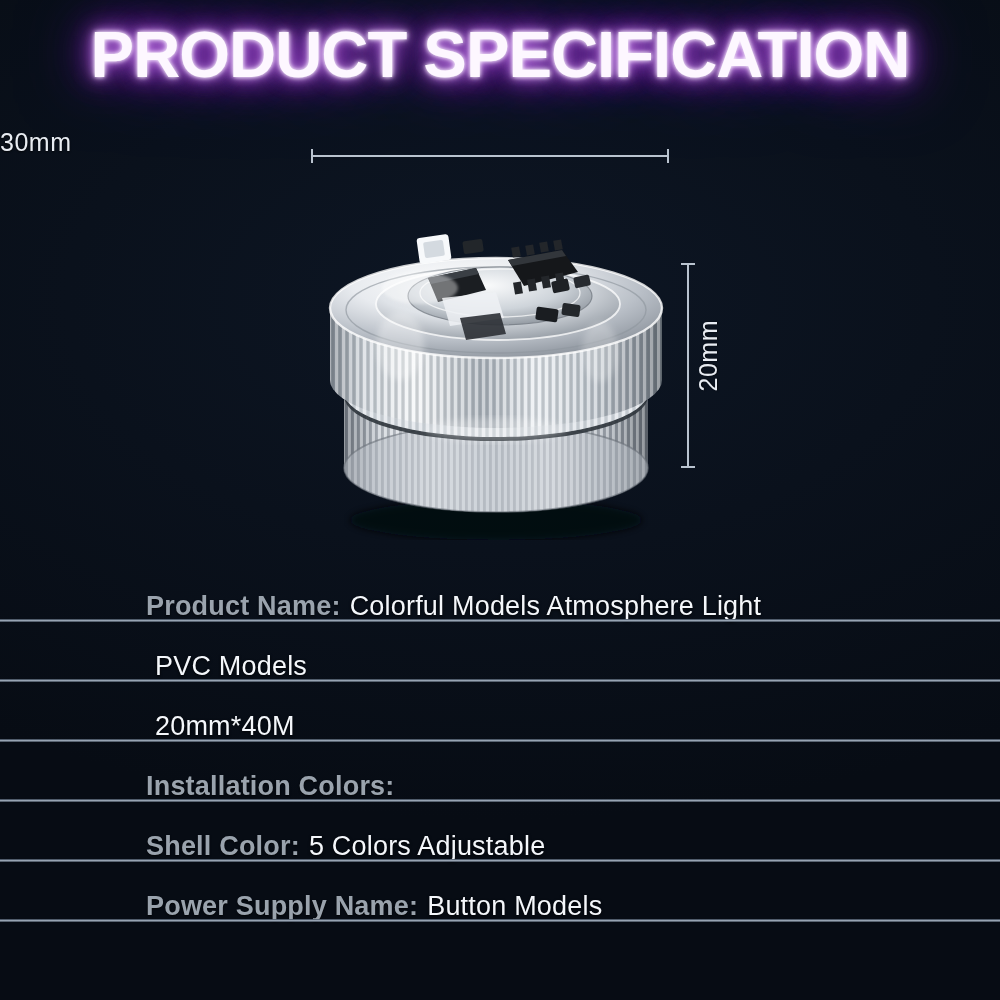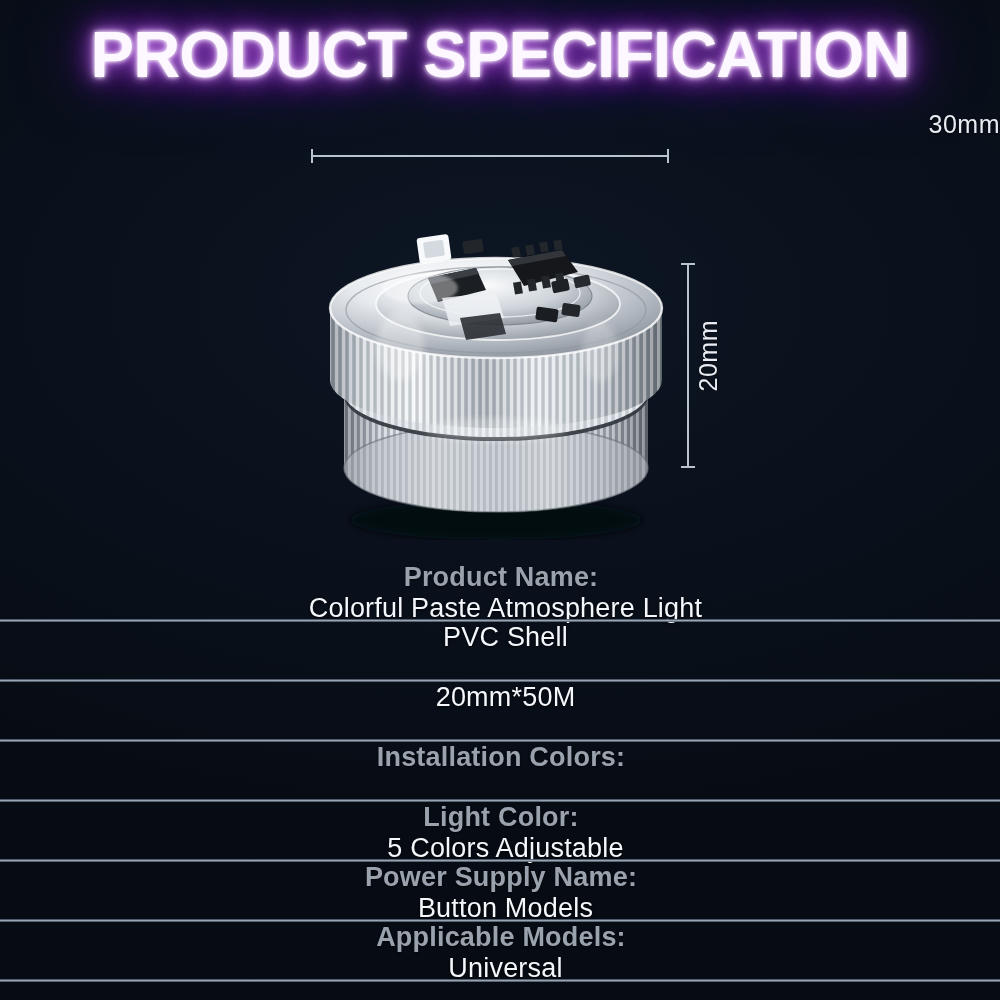--- a/index.html
+++ b/index.html
@@ -40,22 +40,22 @@
        0 0 34px #8a2fc4,
        0 0 54px #6a1ea3,
        0 0 76px #4d1580;
     white-space:nowrap;
     user-select:none;
   }
 
   
   #dim-w-label {
     position:absolute;
-    left:0; top:110px; width:1000px;
-    text-align:right;
+    left:0; top:128px; width:1000px;
+    text-align:left;
     font-size:25px;
     color:#e8ecf2;
     letter-spacing:0.5px;
     text-shadow:0 1px 2px rgba(0,0,0,.7);
   }
   #dim-w-line {
     position:absolute;
     left:311px; top:149px;
     width:358px; height:14px;
   }
@@ -114,23 +114,22 @@
   
   #spec {
     position:absolute;
     left:0; top:562px;
     width:1000px;
   }
   .spec-row {
     position:relative;
     width:856px; height:60px;
     display:flex;
-    align-items:center;
+    align-items:flex-end;
     padding-left:146px;
-    flex-direction:column;
   }
   .spec-row .sep {
     position:absolute;
     left:0; bottom:0; width:1000px; height:3px;
     background:linear-gradient(to bottom,
         rgba(40,52,68,.85) 0%,
         #7e8b9b 34%,
         #aab6c4 62%,
         rgba(30,40,54,.9) 100%);
   }
@@ -290,52 +289,47 @@
     <div class="bar"></div>
     <div class="cap b"></div>
   </div>
 
   <div id="dim-h-label">20mm</div>
 
   <div id="spec">
 
     <div class="spec-row">
       <span class="spec-label">Product Name:</span>
-      <span class="spec-value">Colorful Paste Atmosphere Light</span>
-      <span class="sep"></span>
-    </div>
-
-    <div class="spec-row">
-      <span class="spec-value">PVC Shell</span>
-      <span class="sep"></span>
-    </div>
-
-    <div class="spec-row">
-      <span class="spec-value">20mm*50M</span>
+      <span class="spec-value">Colorful Models Atmosphere Light</span>
+      <span class="sep"></span>
+    </div>
+
+    <div class="spec-row">
+      <span class="spec-value">PVC Models</span>
+      <span class="sep"></span>
+    </div>
+
+    <div class="spec-row">
+      <span class="spec-value">20mm*40M</span>
       <span class="sep"></span>
     </div>
 
     <div class="spec-row">
       <span class="spec-label">Installation Colors:</span>
       <span class="sep"></span>
     </div>
 
     <div class="spec-row">
-      <span class="spec-label">Light Color:</span>
+      <span class="spec-label">Shell Color:</span>
       <span class="spec-value">5 Colors Adjustable</span>
       <span class="sep"></span>
     </div>
 
     <div class="spec-row">
       <span class="spec-label">Power Supply Name:</span>
       <span class="spec-value">Button Models</span>
       <span class="sep"></span>
     </div>
 
-    <div class="spec-row">
-      <span class="spec-label">Applicable Models:</span>
-      <span class="spec-value">Universal</span>
-      <span class="sep"></span>
-    </div>
 
   </div>
 
 </div>
 
 </body></html>

